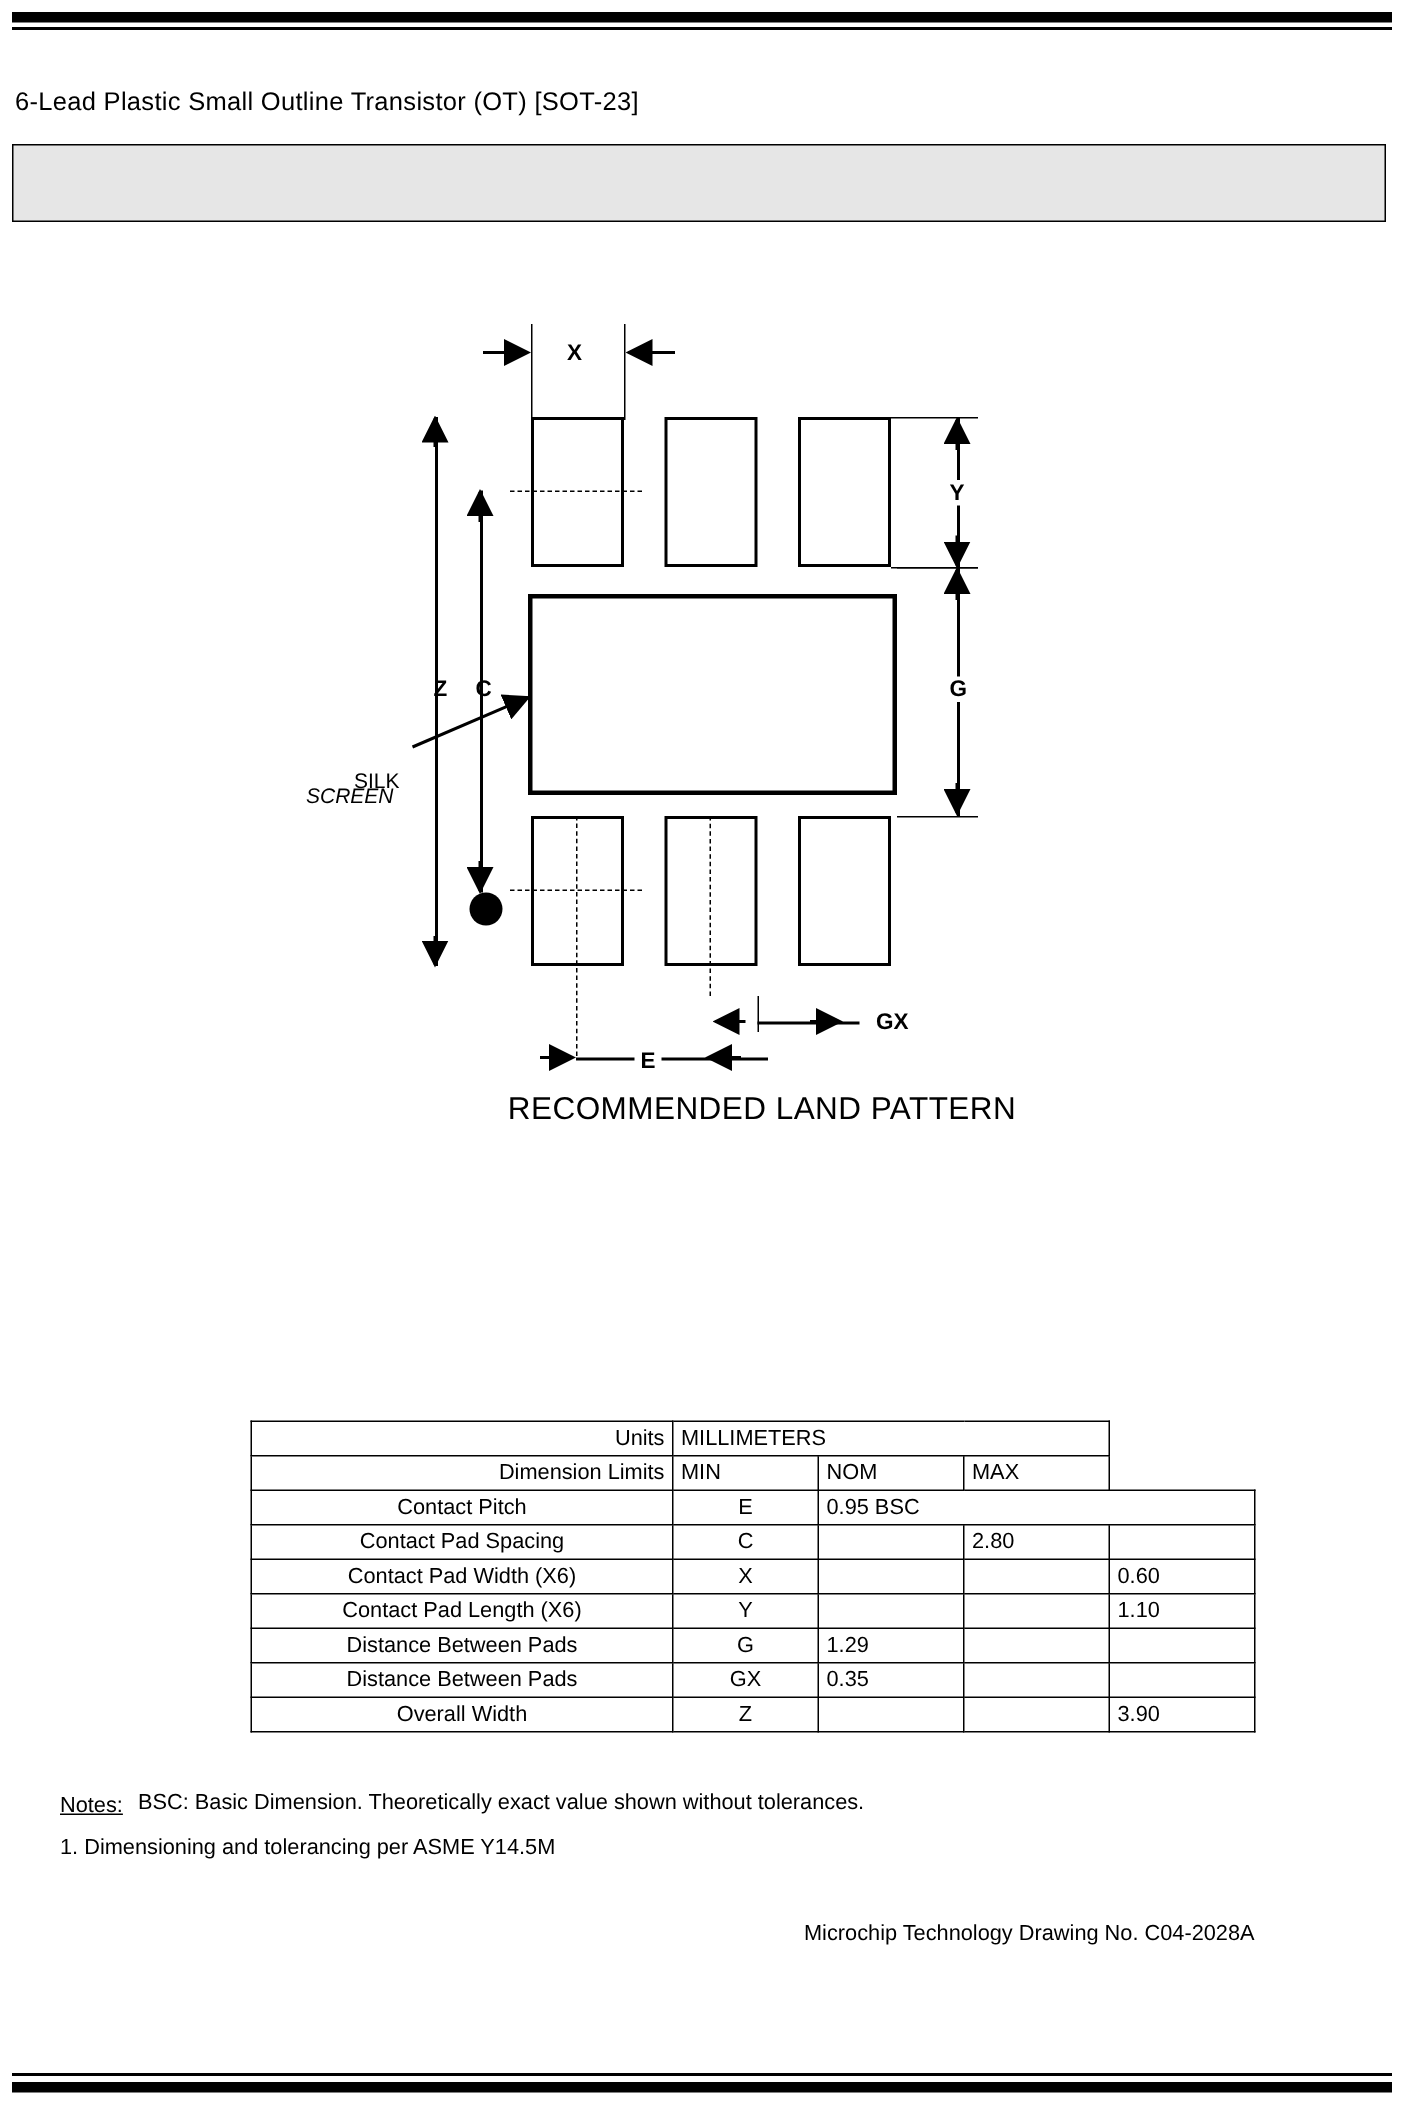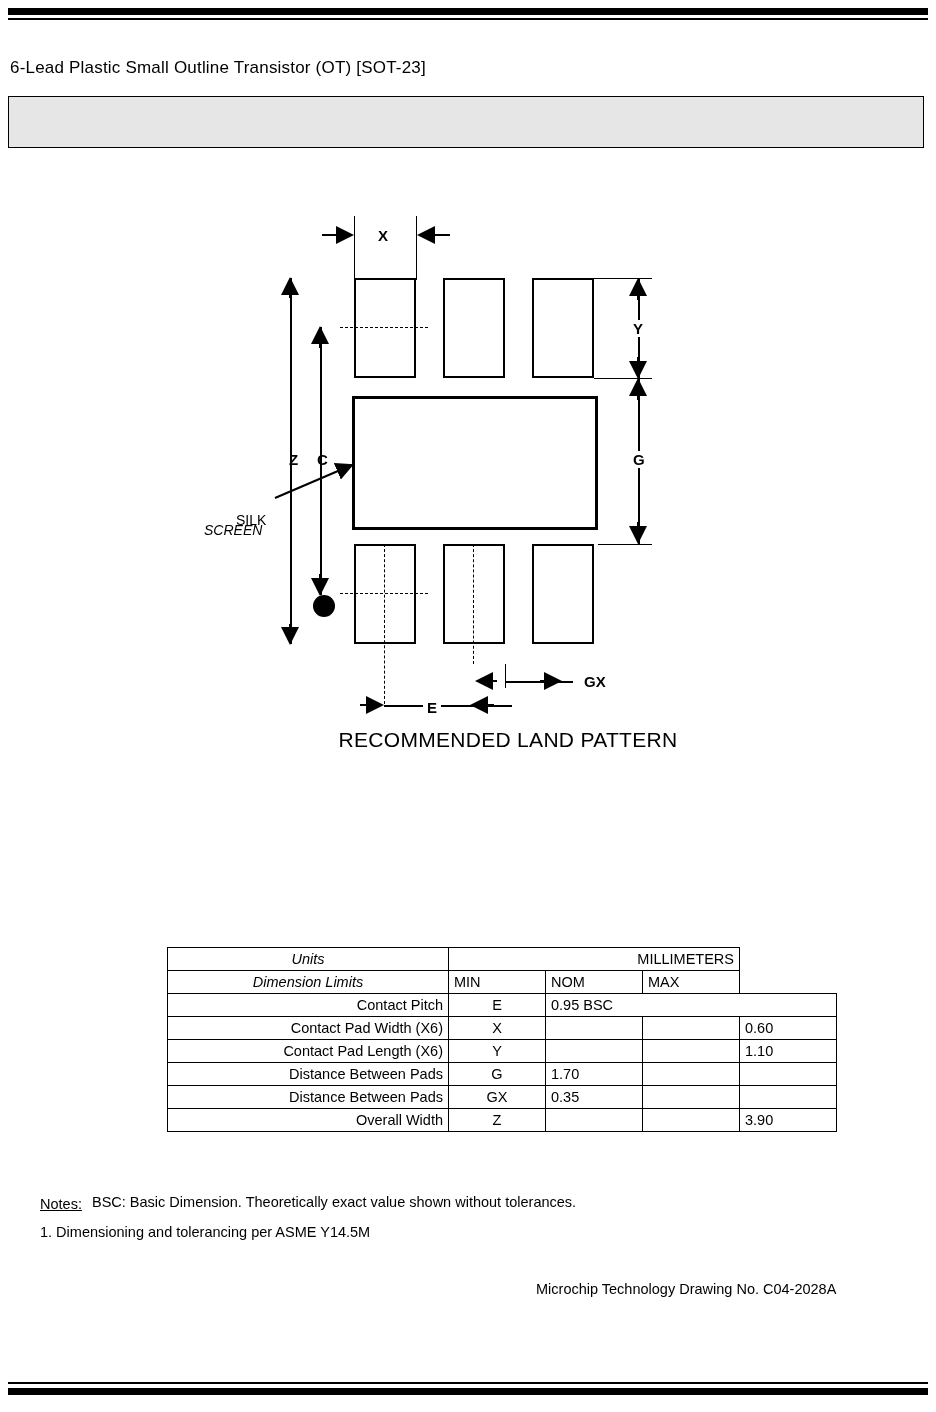--- a/index.html
+++ b/index.html
@@ -182,25 +182,25 @@
     top: 947px;
     border-collapse: collapse;
     font-size: 14.5px;
   }
   .dim-table td {
     border: 1px solid #000;
     padding: 2px 5px;
     height: 18px;
     line-height: 18px;
   }
-  .c-name { width: 270px; text-align: right; }
+  .c-name { width: 270px; text-align: center; }
   .c-sym  { width: 54px;  text-align: center; }
   .c-val  { width: 86px;  text-align: left; }
-  .right  { text-align: center; font-style: italic; }
-  .center { text-align: right; }
+  .right  { text-align: right; }
+  .center { text-align: left; }
 
   
   .notes-head {
     position: absolute;
     left: 40px;
     top: 1196px;
     font-size: 14.5px;
     text-decoration: underline;
   }
   .note1 {
@@ -332,37 +332,44 @@
         <td class="c-val">NOM</td>
         <td class="c-val">MAX</td>
       </tr>
 
       <tr>
         <td class="c-name">Contact Pitch</td>
         <td class="c-sym">E</td>
         <td class="c-val" colspan="3">0.95 BSC</td>
       </tr>
       <tr>
+        <td class="c-name">Contact Pad Spacing</td>
+        <td class="c-sym">C</td>
+        <td class="c-val"></td>
+        <td class="c-val">2.80</td>
+        <td class="c-val"></td>
+      </tr>
+      <tr>
         <td class="c-name">Contact Pad Width (X6)</td>
         <td class="c-sym">X</td>
         <td class="c-val"></td>
         <td class="c-val"></td>
         <td class="c-val">0.60</td>
       </tr>
       <tr>
         <td class="c-name">Contact Pad Length (X6)</td>
         <td class="c-sym">Y</td>
         <td class="c-val"></td>
         <td class="c-val"></td>
         <td class="c-val">1.10</td>
       </tr>
       <tr>
         <td class="c-name">Distance Between Pads</td>
         <td class="c-sym">G</td>
-        <td class="c-val">1.70</td>
+        <td class="c-val">1.29</td>
         <td class="c-val"></td>
         <td class="c-val"></td>
       </tr>
       <tr>
         <td class="c-name">Distance Between Pads</td>
         <td class="c-sym">GX</td>
         <td class="c-val">0.35</td>
         <td class="c-val"></td>
         <td class="c-val"></td>
       </tr>

